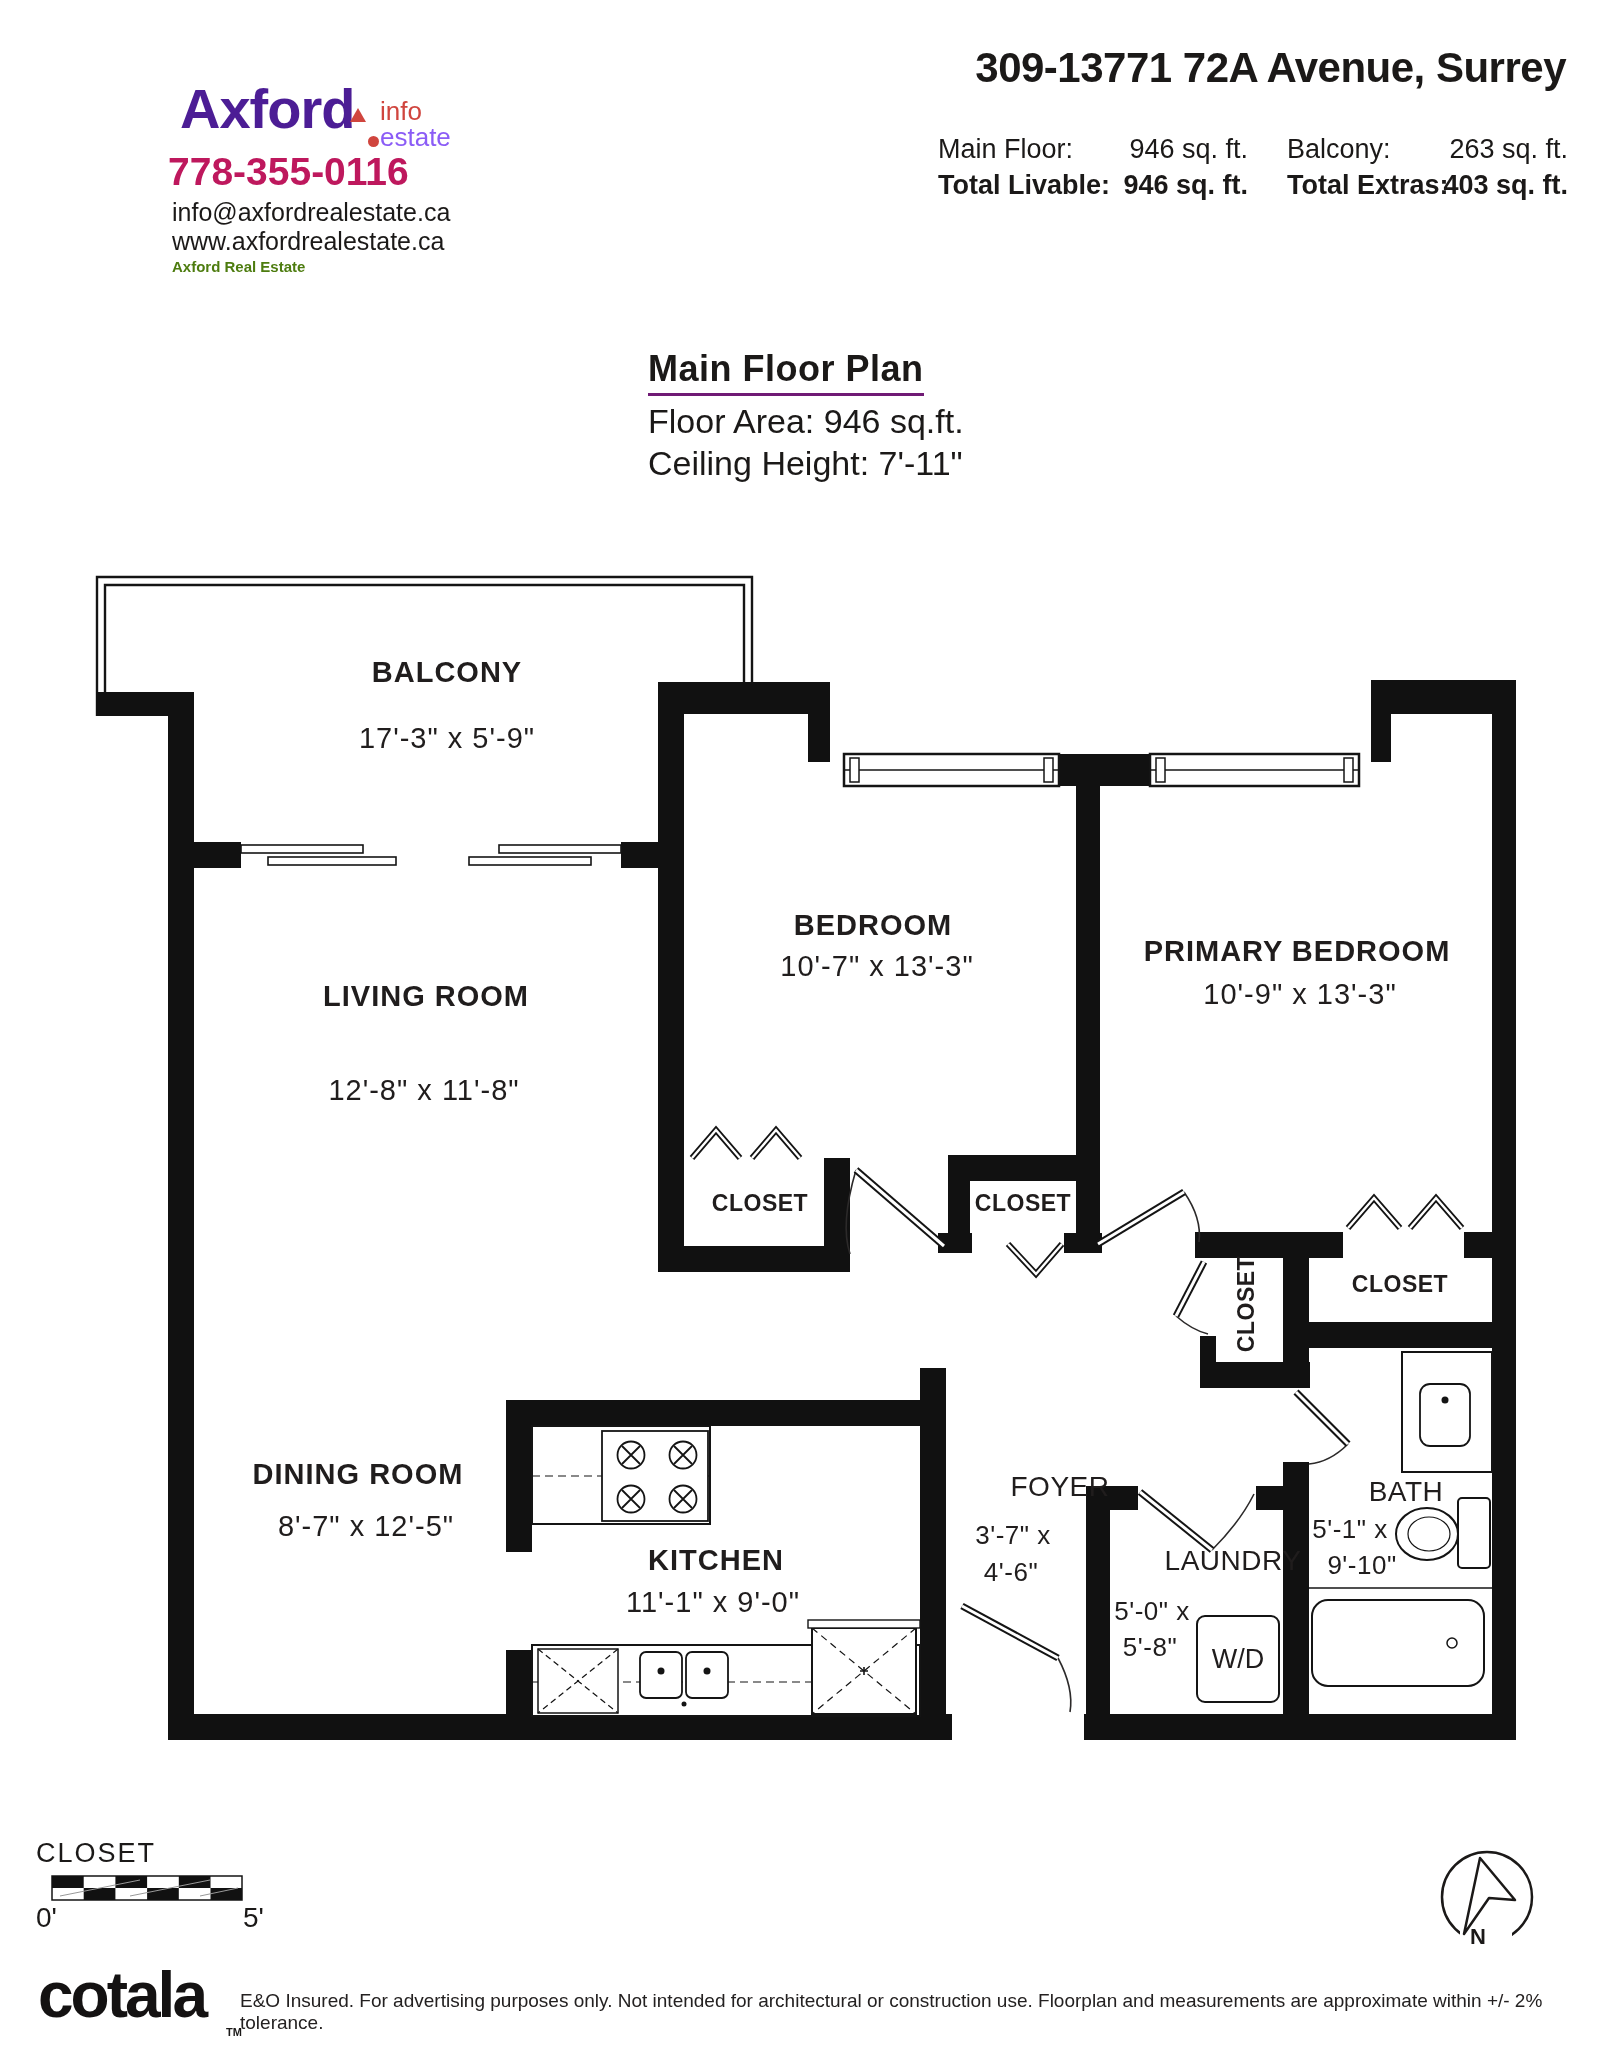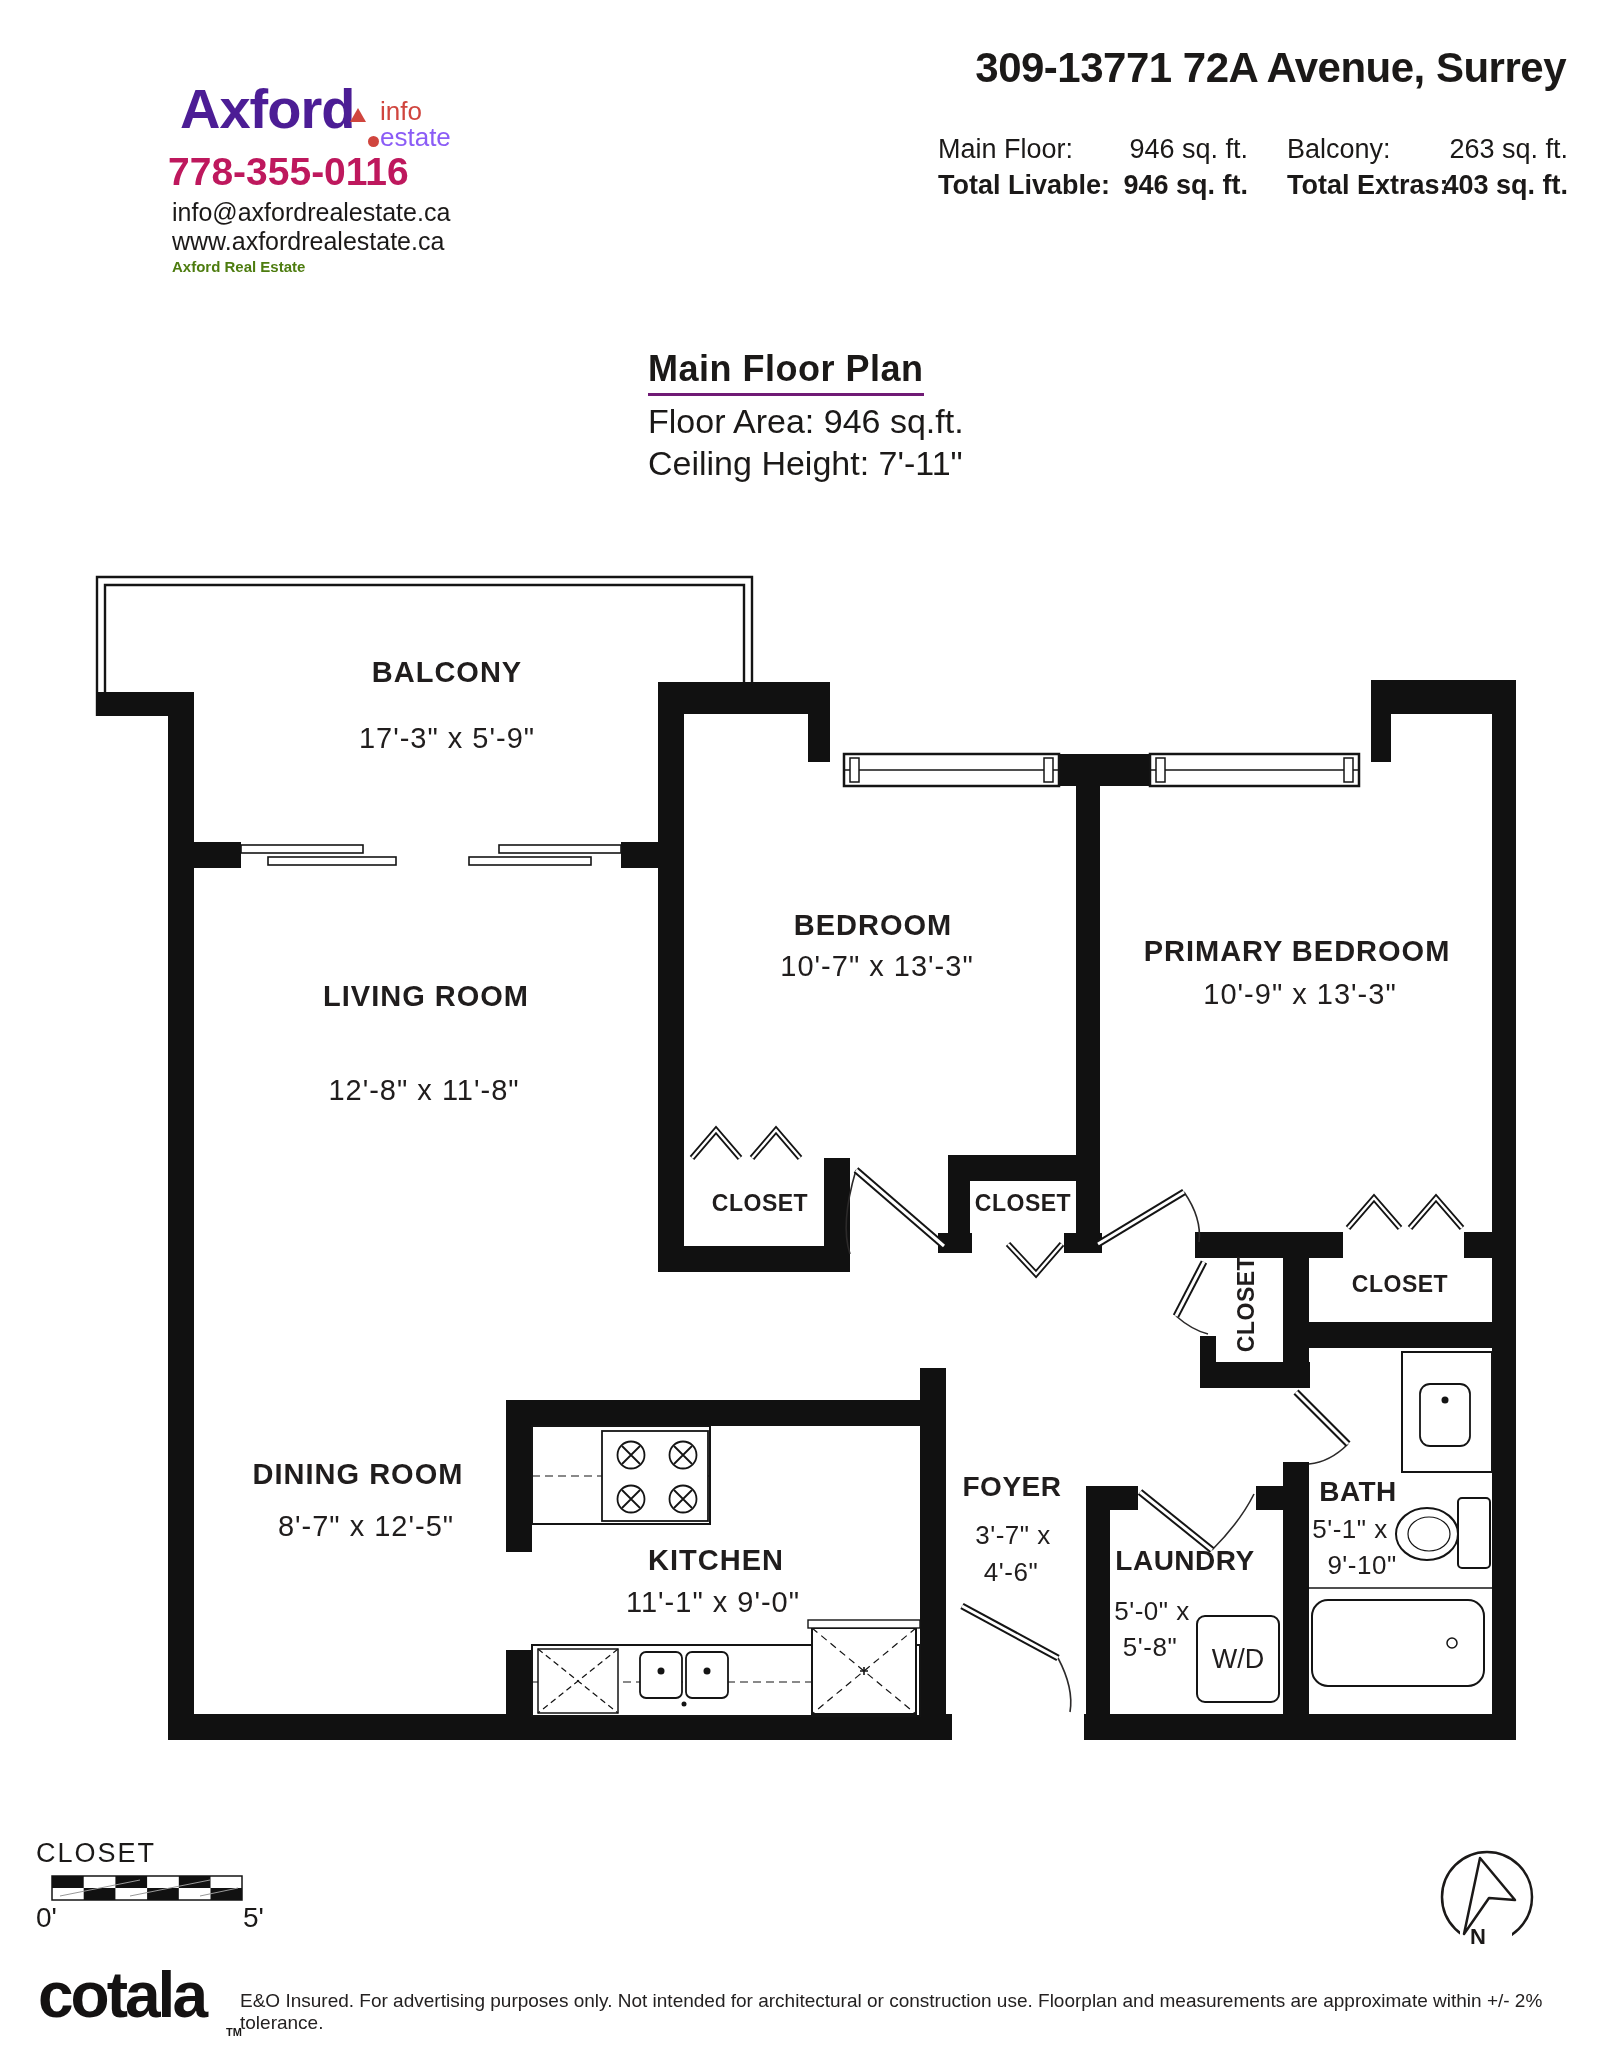--- a/index.html
+++ b/index.html
@@ -3,21 +3,21 @@
 <meta charset="utf-8">
 <style>
   html,body{margin:0;padding:0;background:#ffffff;}
   body{width:1600px;height:2071px;position:relative;overflow:hidden;
        font-family:"Liberation Sans", sans-serif;color:#1b1918;}
   .abs{position:absolute;}
   .lbl{position:absolute;transform:translate(-50%,-50%);white-space:nowrap;
        text-align:center;color:#201d1d;}
   .room-name{font-weight:bold;font-size:29px;letter-spacing:1px;}
   .room-dims{font-size:29px;letter-spacing:1px;}
-  .sm-name{font-weight:bold;font-size:28px;letter-spacing:.5px;}
+  .sm-name{font-weight:normal;font-size:28px;letter-spacing:.5px;margin-left:48px;}
   .sm-dims{font-size:26px;letter-spacing:.5px;}
   .closet{font-weight:bold;font-size:23px;letter-spacing:.5px;}
   .closet-v{transform:translate(-50%,-50%) rotate(-90deg);}
   
   .brand-main{position:absolute;left:180px;top:76px;font-size:56px;font-weight:bold;
       letter-spacing:-1px;color:#4c1d95;}
   .xwrap{position:relative;display:inline-block;}
   .xwrap .dot{position:absolute;left:14px;top:8px;width:11px;height:11px;border-radius:50%;
       background:#d0453e;}
   .xwrap .tri{position:absolute;left:-4px;bottom:6px;width:0;height:0;

